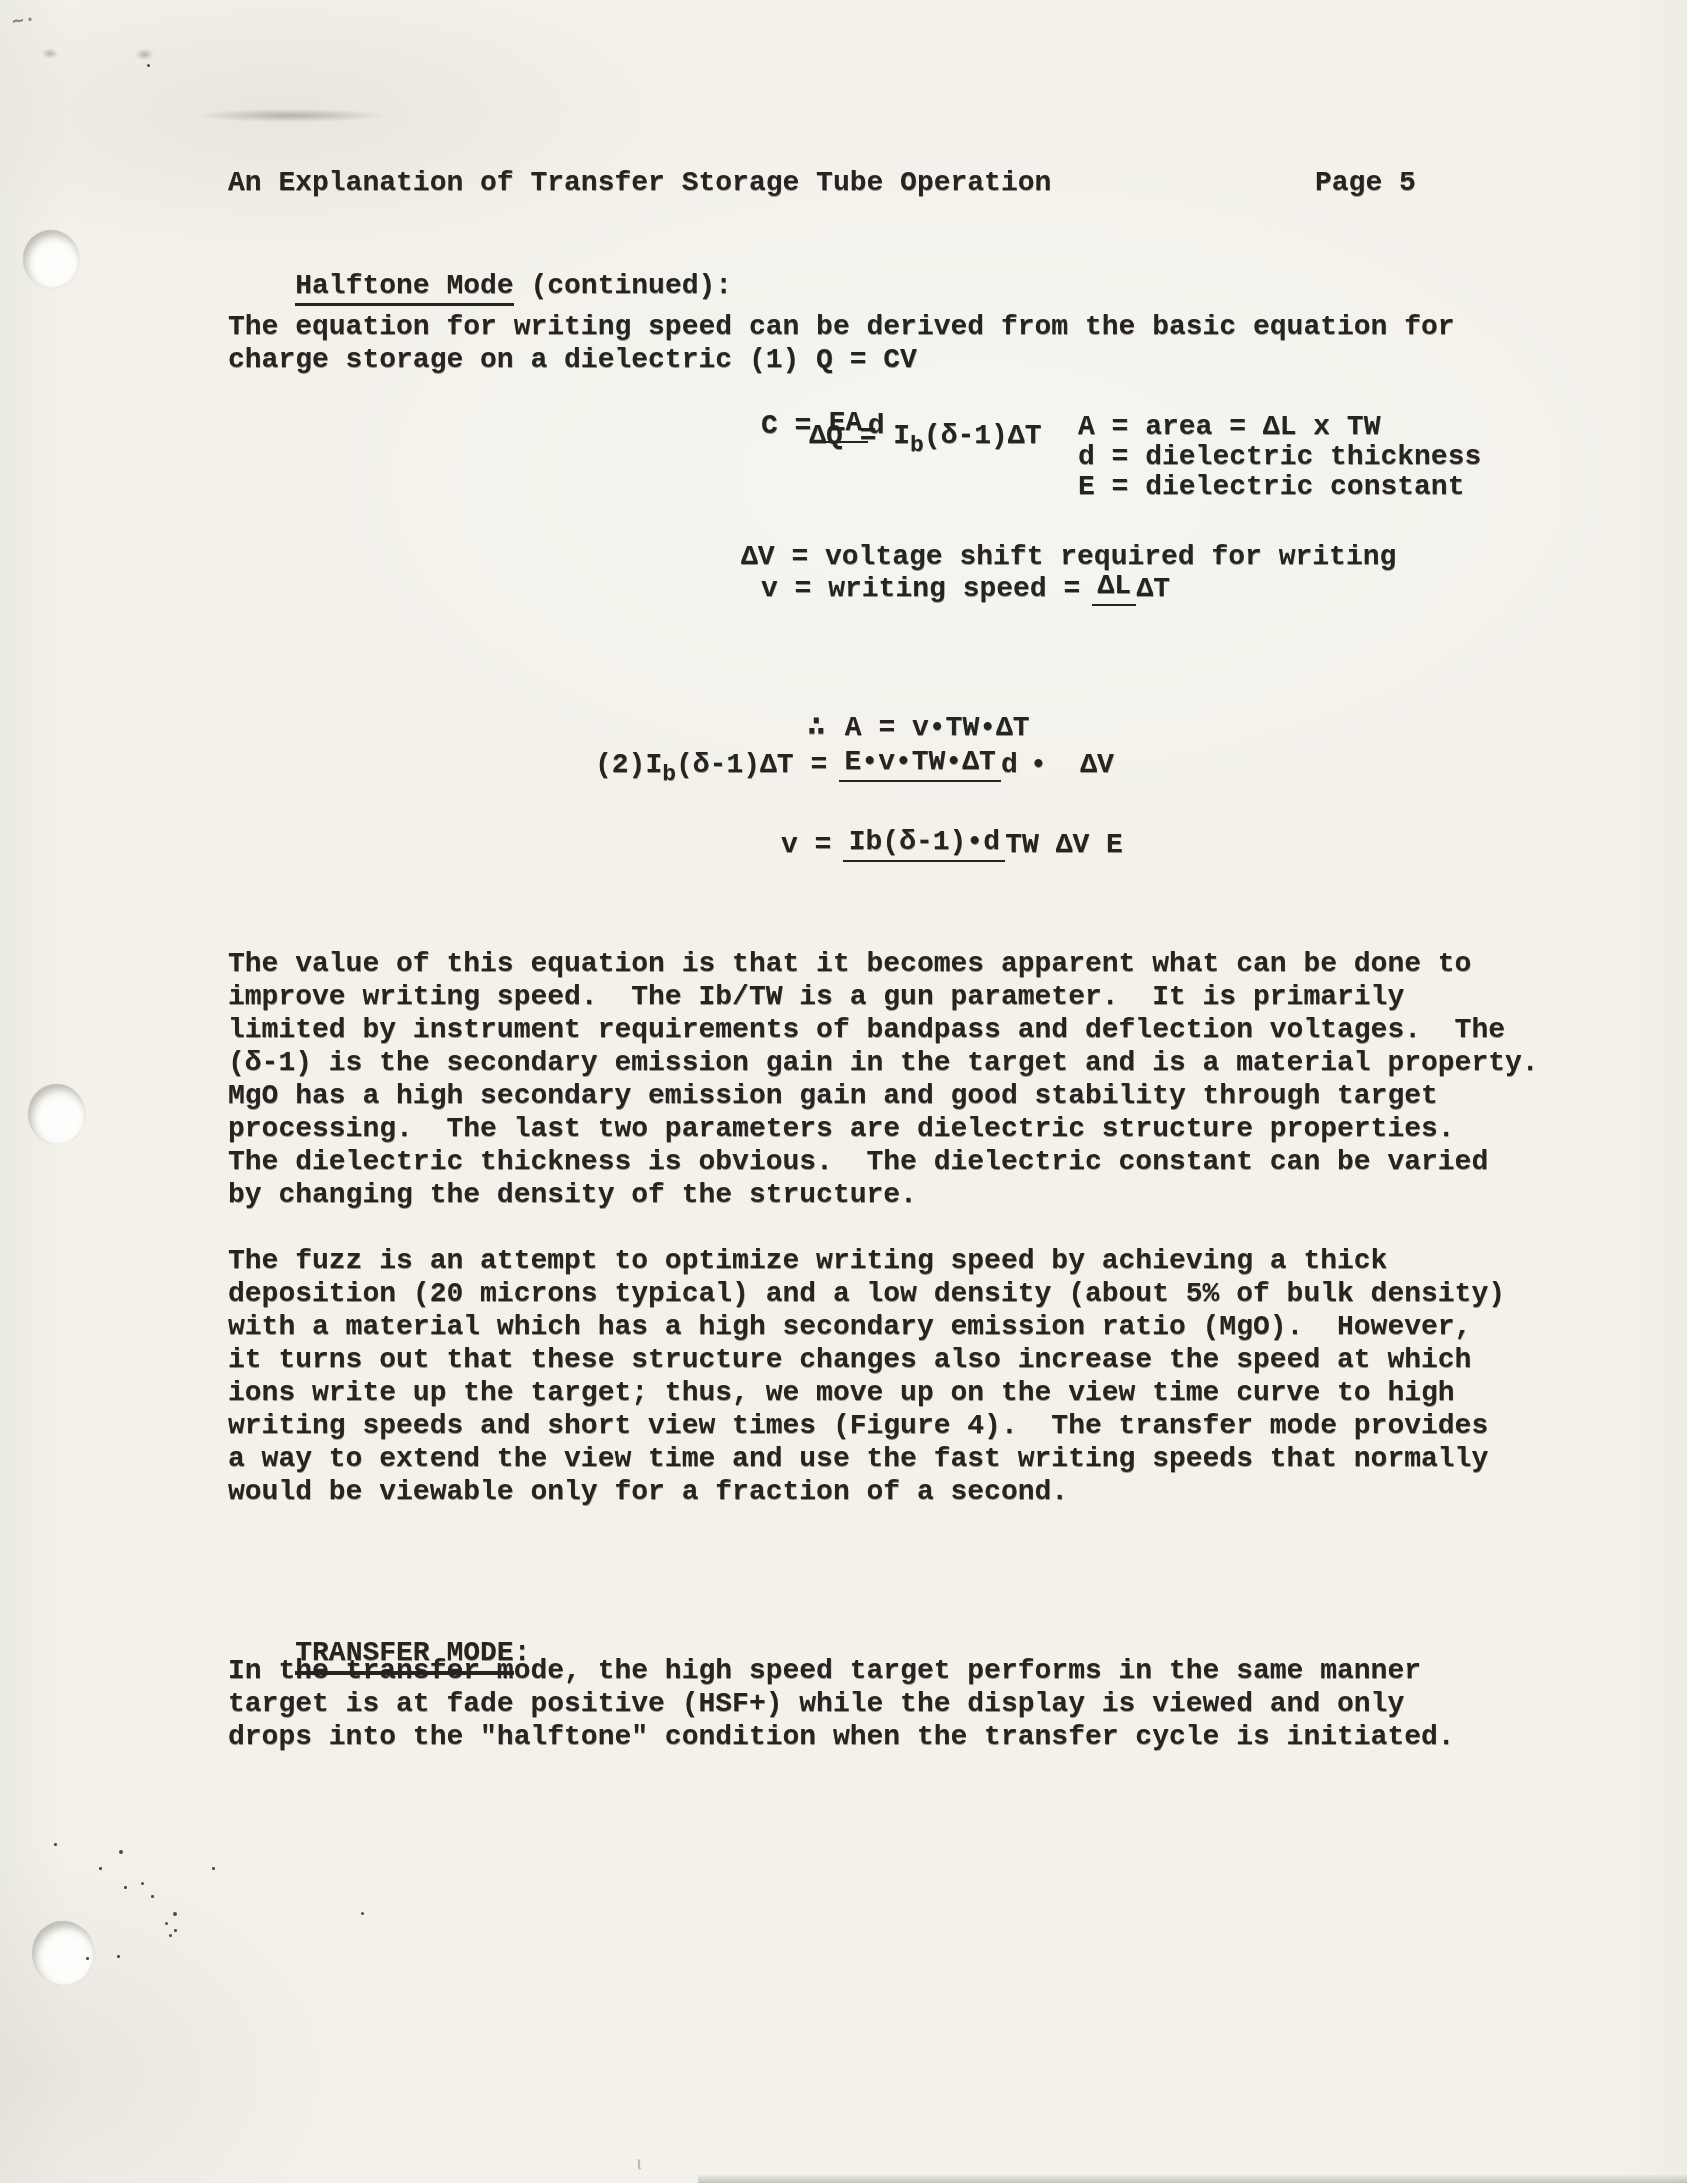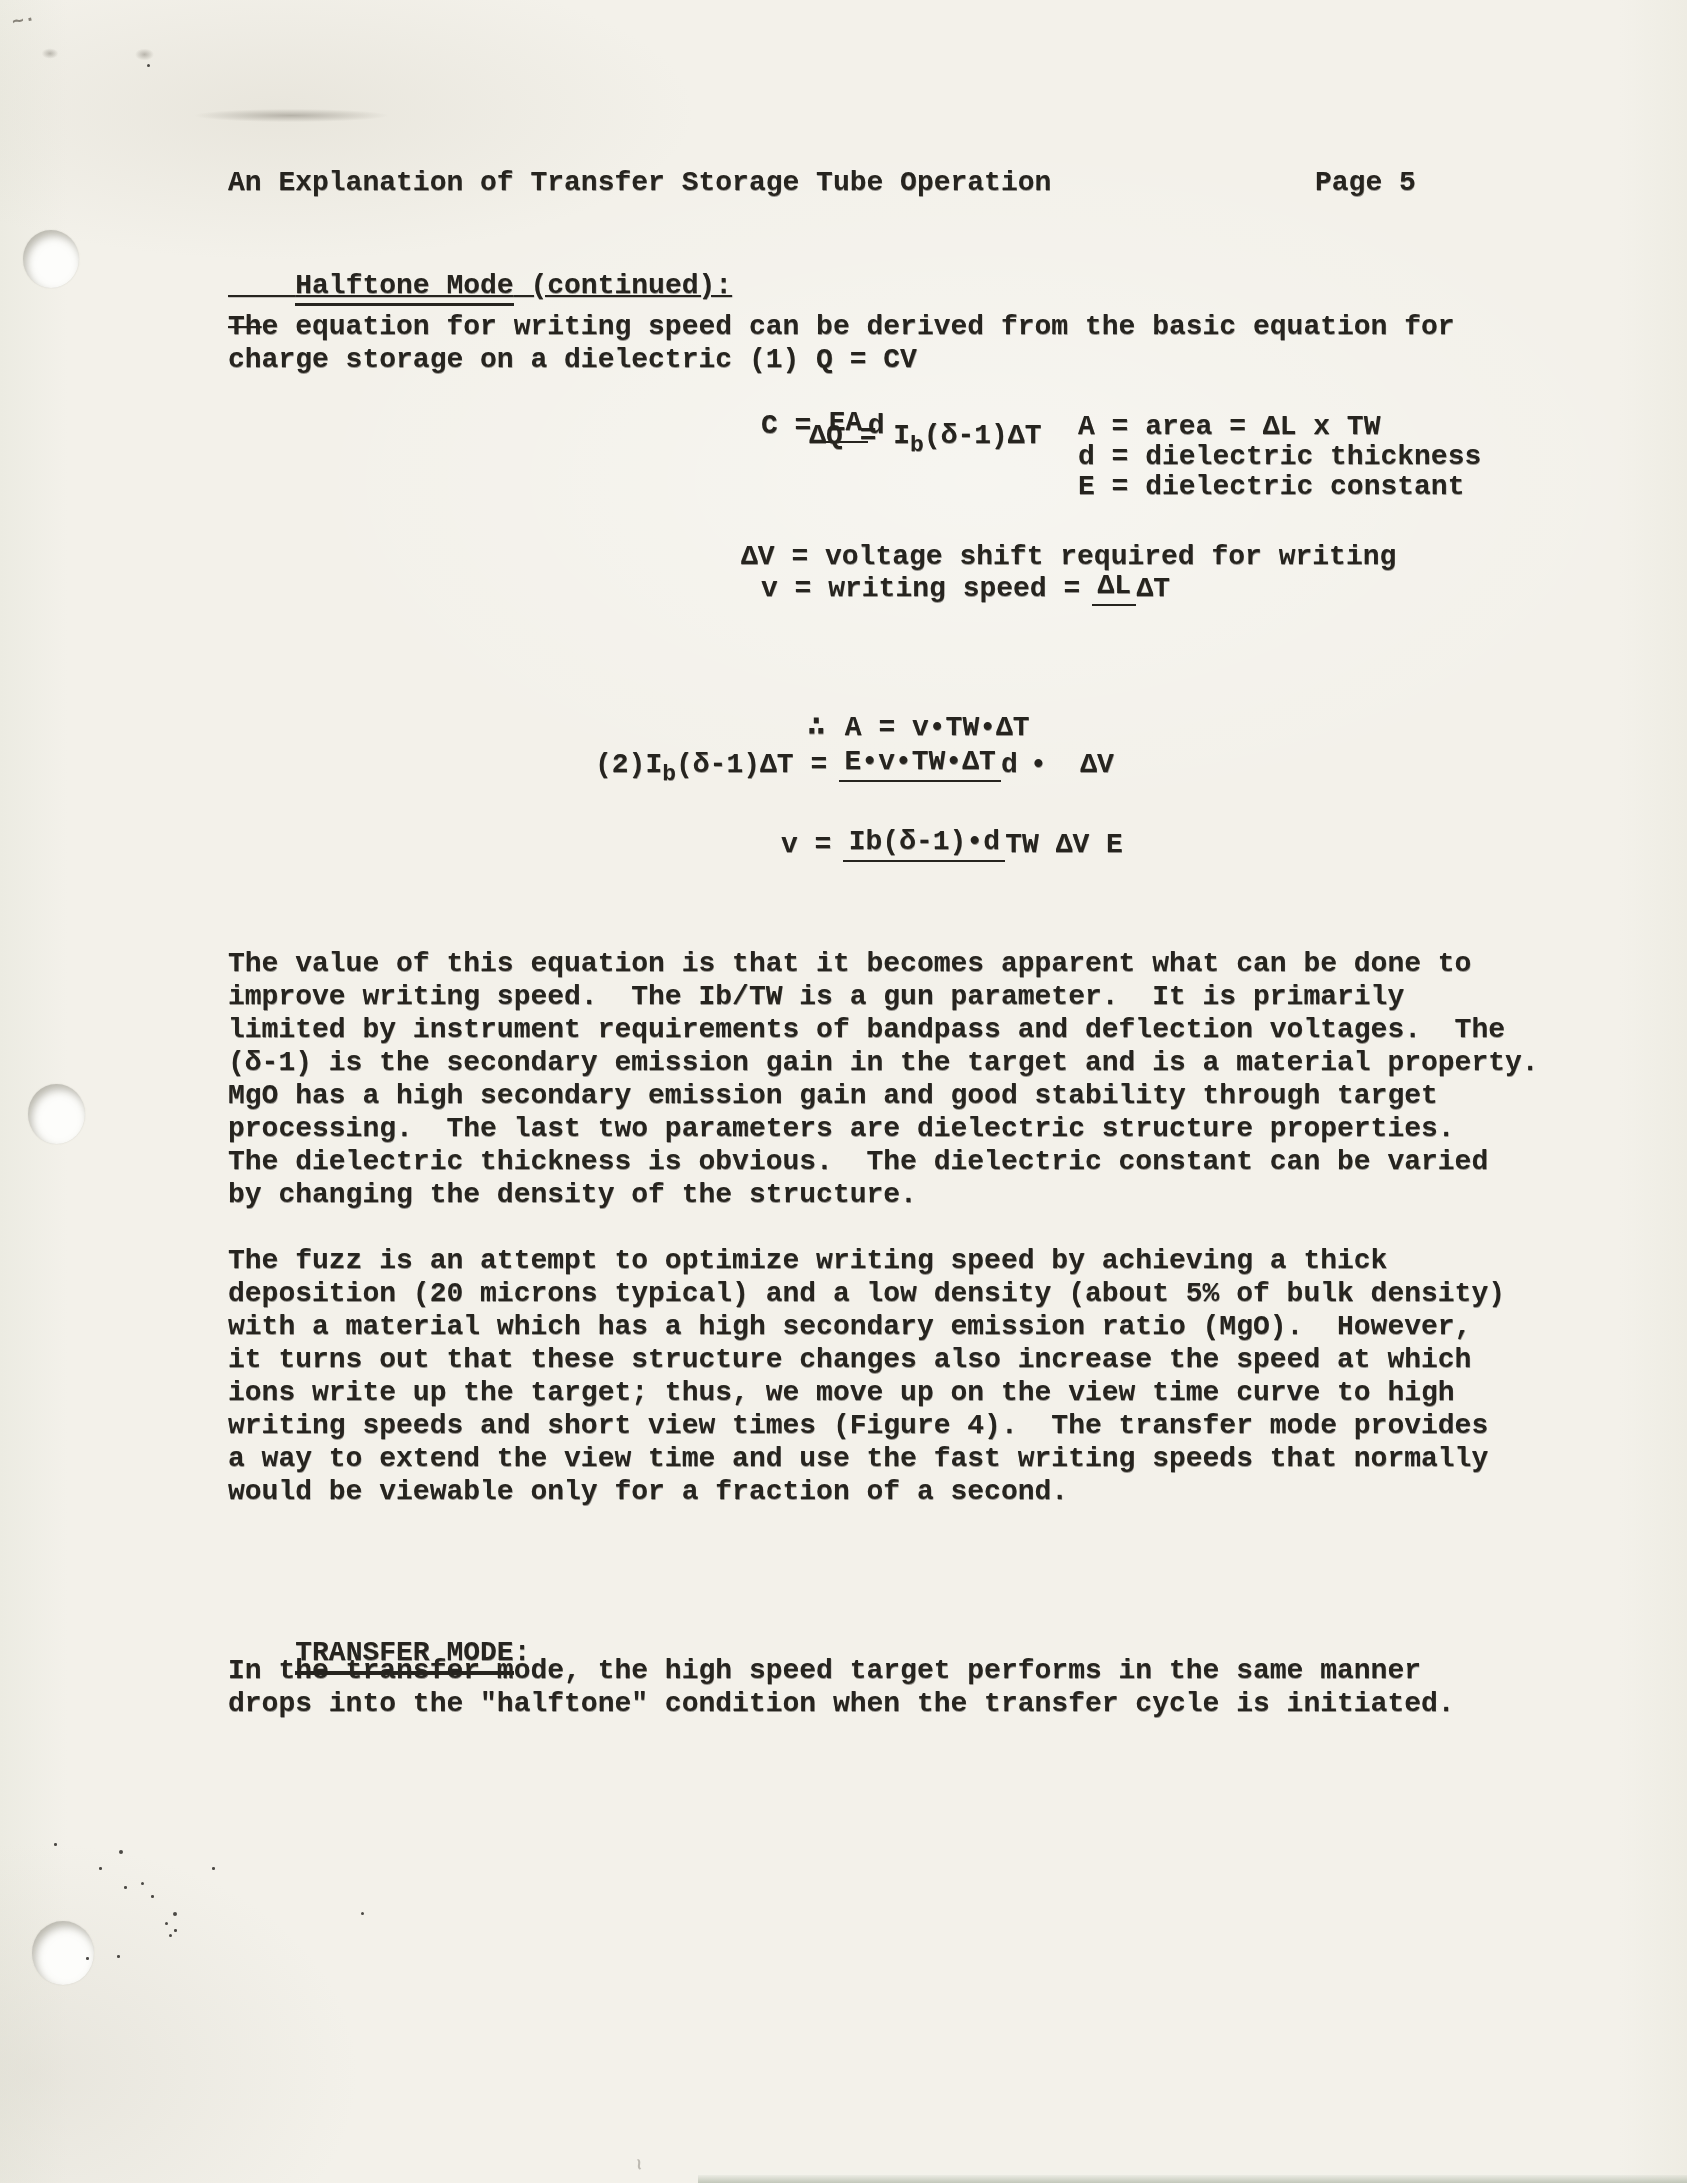--- a/index.html
+++ b/index.html
@@ -56,21 +56,21 @@
   <div class="speck" style="left:147px;top:64px;width:3.3px;height:3.3px;"></div>
   <div class="smudge" style="left:152px;top:106px;width:278px;height:18.5px;"></div>
 
   <div class="hole" style="left:22.5px;top:230px;width:56px;height:58px;"></div>
   <div class="hole" style="left:28px;top:1084px;width:57px;height:60px;"></div>
   <div class="hole" style="left:32px;top:1921px;width:62px;height:64px;"></div>
 
   <div class="abs" style="left:228px;top:167px;">An Explanation of Transfer Storage Tube Operation</div>
   <div class="abs" style="left:1315px;top:167px;">Page 5</div>
 
-  <div class="abs" style="left:228px;top:239px;text-decoration:underline;">
+  <div class="abs" style="left:228px;top:239px;">
     <span class="u-halftone">Halftone Mode</span><span> (continued):</span>
   </div>
 
   <div class="abs para lh50" style="left:228px;top:310px;"><div>The equation for writing speed can be derived from the basic equation for</div><div>charge storage on a dielectric (1) Q = CV</div></div>
 
   <div class="abs" style="left:742px;top:389px;">
     <span>ΔQ = I</span><sub>b</sub><span>(δ-1)ΔT</span>
   </div>
 
   <div class="eqrow" style="left:761px;top:407px;">
@@ -115,21 +115,21 @@
   </div>
 
   <div class="abs para lh50" style="left:228px;top:947px;"><div>The value of this equation is that it becomes apparent what can be done to</div><div>improve writing speed.  The Ib/TW is a gun parameter.  It is primarily</div><div>limited by instrument requirements of bandpass and deflection voltages.  The</div><div>(δ-1) is the secondary emission gain in the target and is a material property.</div><div>MgO has a high secondary emission gain and good stability through target</div><div>processing.  The last two parameters are dielectric structure properties.</div><div>The dielectric thickness is obvious.  The dielectric constant can be varied</div><div>by changing the density of the structure.</div></div>
 
   <div class="abs para lh50" style="left:228px;top:1244px;"><div>The fuzz is an attempt to optimize writing speed by achieving a thick</div><div>deposition (20 microns typical) and a low density (about 5% of bulk density)</div><div>with a material which has a high secondary emission ratio (MgO).  However,</div><div>it turns out that these structure changes also increase the speed at which</div><div>ions write up the target; thus, we move up on the view time curve to high</div><div>writing speeds and short view times (Figure 4).  The transfer mode provides</div><div>a way to extend the view time and use the fast writing speeds that normally</div><div>would be viewable only for a fraction of a second.</div></div>
 
   <div class="abs" style="left:228px;top:1606px;">
     <span class="u-transfer">TRANSFER MODE</span><span>:</span>
   </div>
 
-  <div class="abs para lh50" style="left:228px;top:1654px;"><div>In the transfer mode, the high speed target performs in the same manner</div><div>drops into the "halftone" condition when the transfer cycle is initiated.</div></div>
+  <div class="abs para lh50" style="left:228px;top:1654px;"><div>In the transfer mode, the high speed target performs in the same manner</div><div>target is at fade positive (HSF+) while the display is viewed and only</div><div>drops into the "halftone" condition when the transfer cycle is initiated.</div></div>
 
   <div class="speck" style="left:119px;top:1850px;width:4px;height:4px;"></div>
   <div class="speck" style="left:99px;top:1867px;width:2.6px;height:2.6px;"></div>
   <div class="speck" style="left:141px;top:1882px;width:3.3px;height:3.3px;"></div>
   <div class="speck" style="left:124px;top:1886px;width:2.6px;height:2.6px;"></div>
   <div class="speck" style="left:151px;top:1895px;width:2.6px;height:2.6px;"></div>
   <div class="speck" style="left:173px;top:1912px;width:4px;height:4px;"></div>
   <div class="speck" style="left:165px;top:1922px;width:3.3px;height:3.3px;"></div>
   <div class="speck" style="left:174px;top:1929px;width:2.6px;height:2.6px;"></div>
   <div class="speck" style="left:169px;top:1934px;width:3.3px;height:3.3px;"></div>

